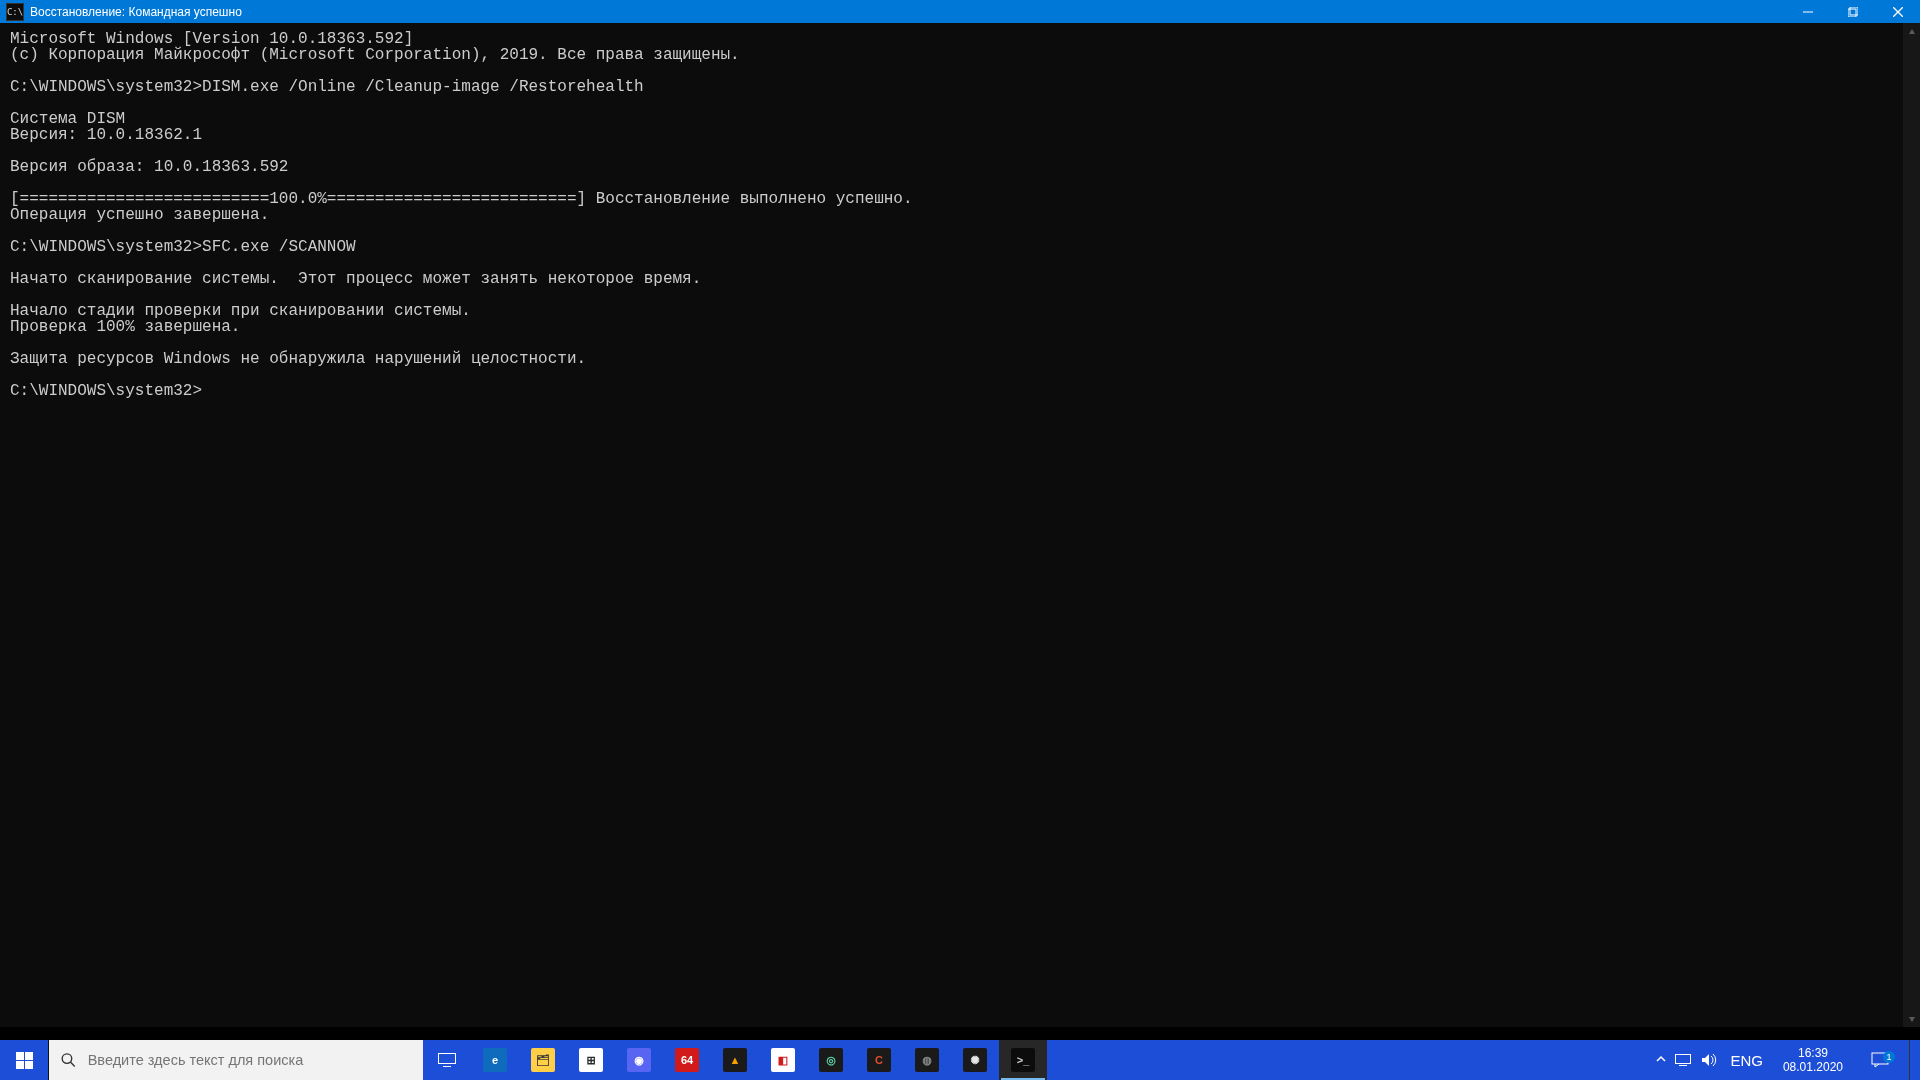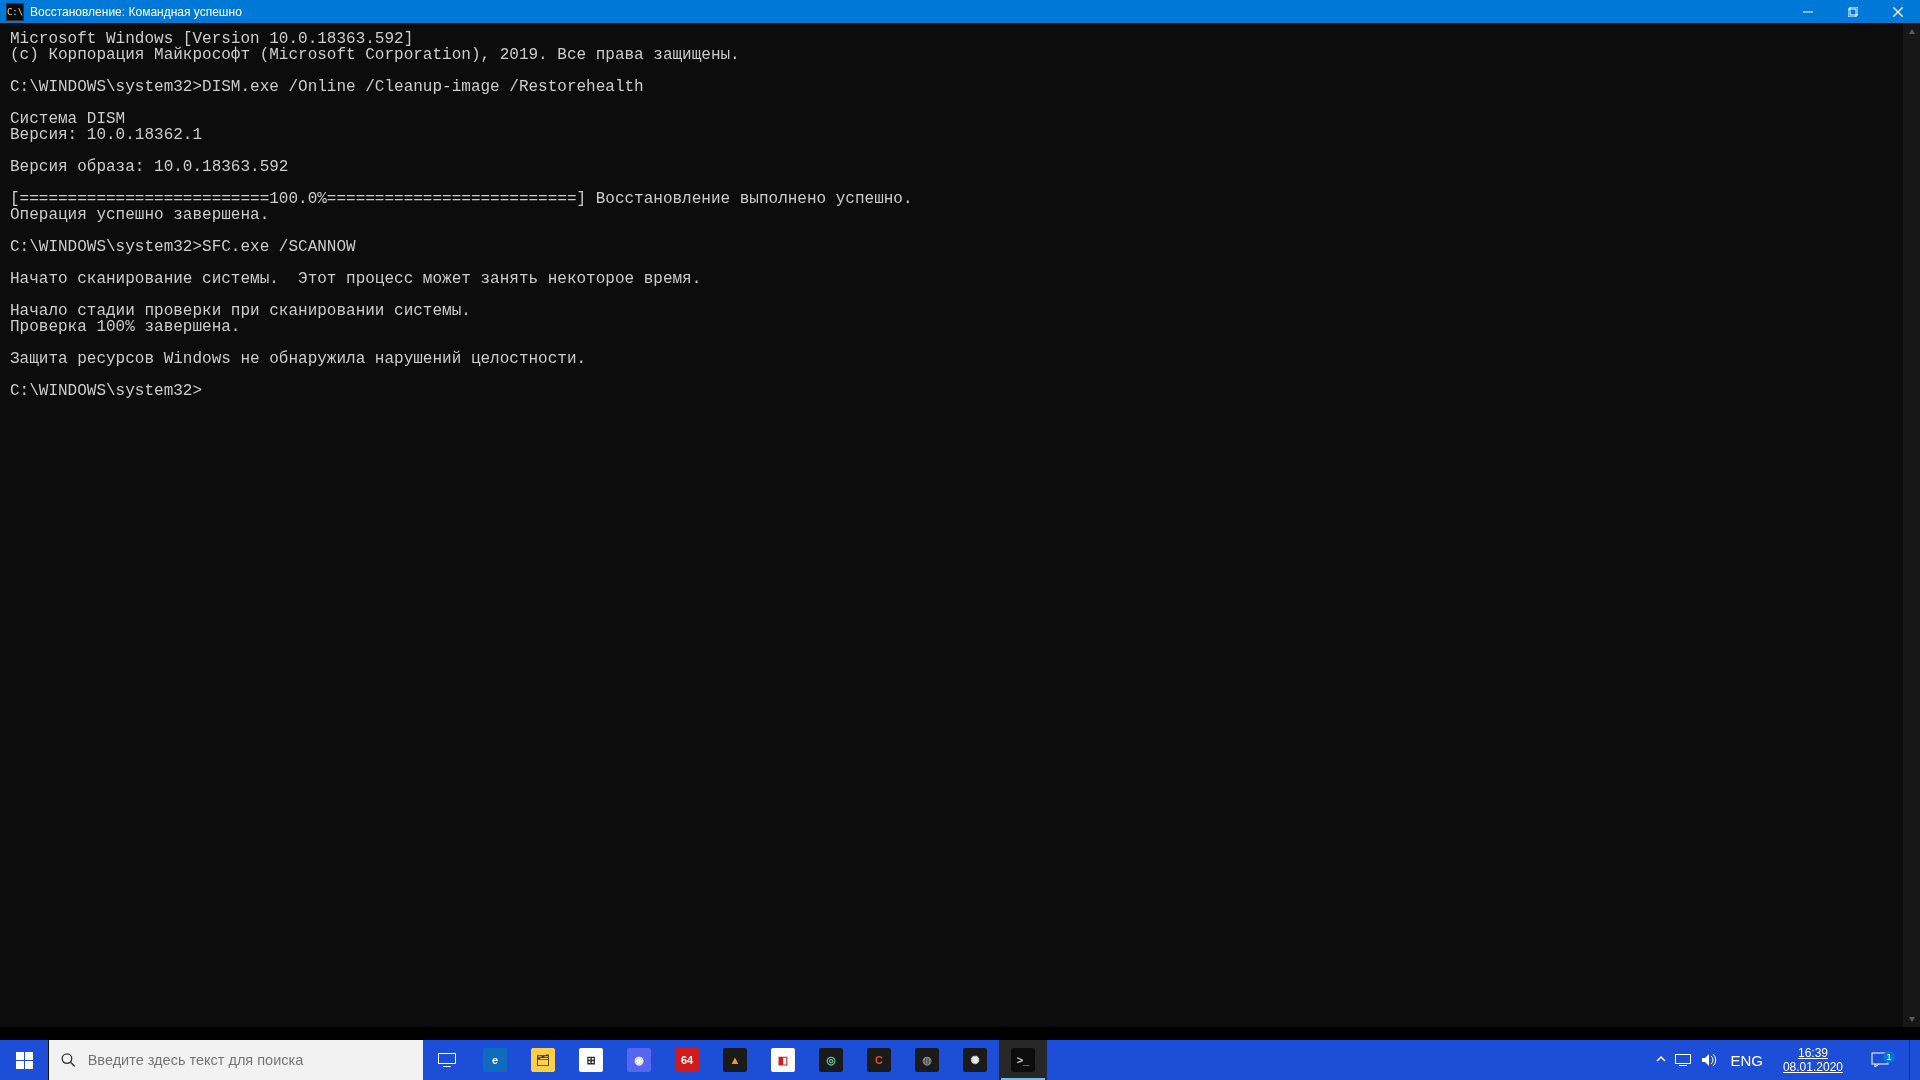--- a/index.html
+++ b/index.html
@@ -181,21 +181,20 @@
   }
   .tray .chevron svg { width: 10px; height: 10px; stroke:#fff; fill:none; stroke-width:1.5;}
   .tray .trayicon { width: 18px; display:flex; align-items:center; justify-content:center; }
   .tray .trayicon svg { width: 16px; height: 16px; stroke:#fff; fill:none; }
   .tray .lang { font-size: 15px; padding: 0 4px; }
   .tray .clock {
     text-align: center;
     font-size: 12px;
     line-height: 14px;
     padding: 0 8px;
-    text-decoration: underline;
   }
   .tray .notif {
     width: 42px;
     display: flex;
     align-items: center;
     justify-content: center;
     position: relative;
   }
   .tray .notif svg { width: 18px; height: 18px; stroke:#fff; fill:none; }
   .tray .notif .badge {

